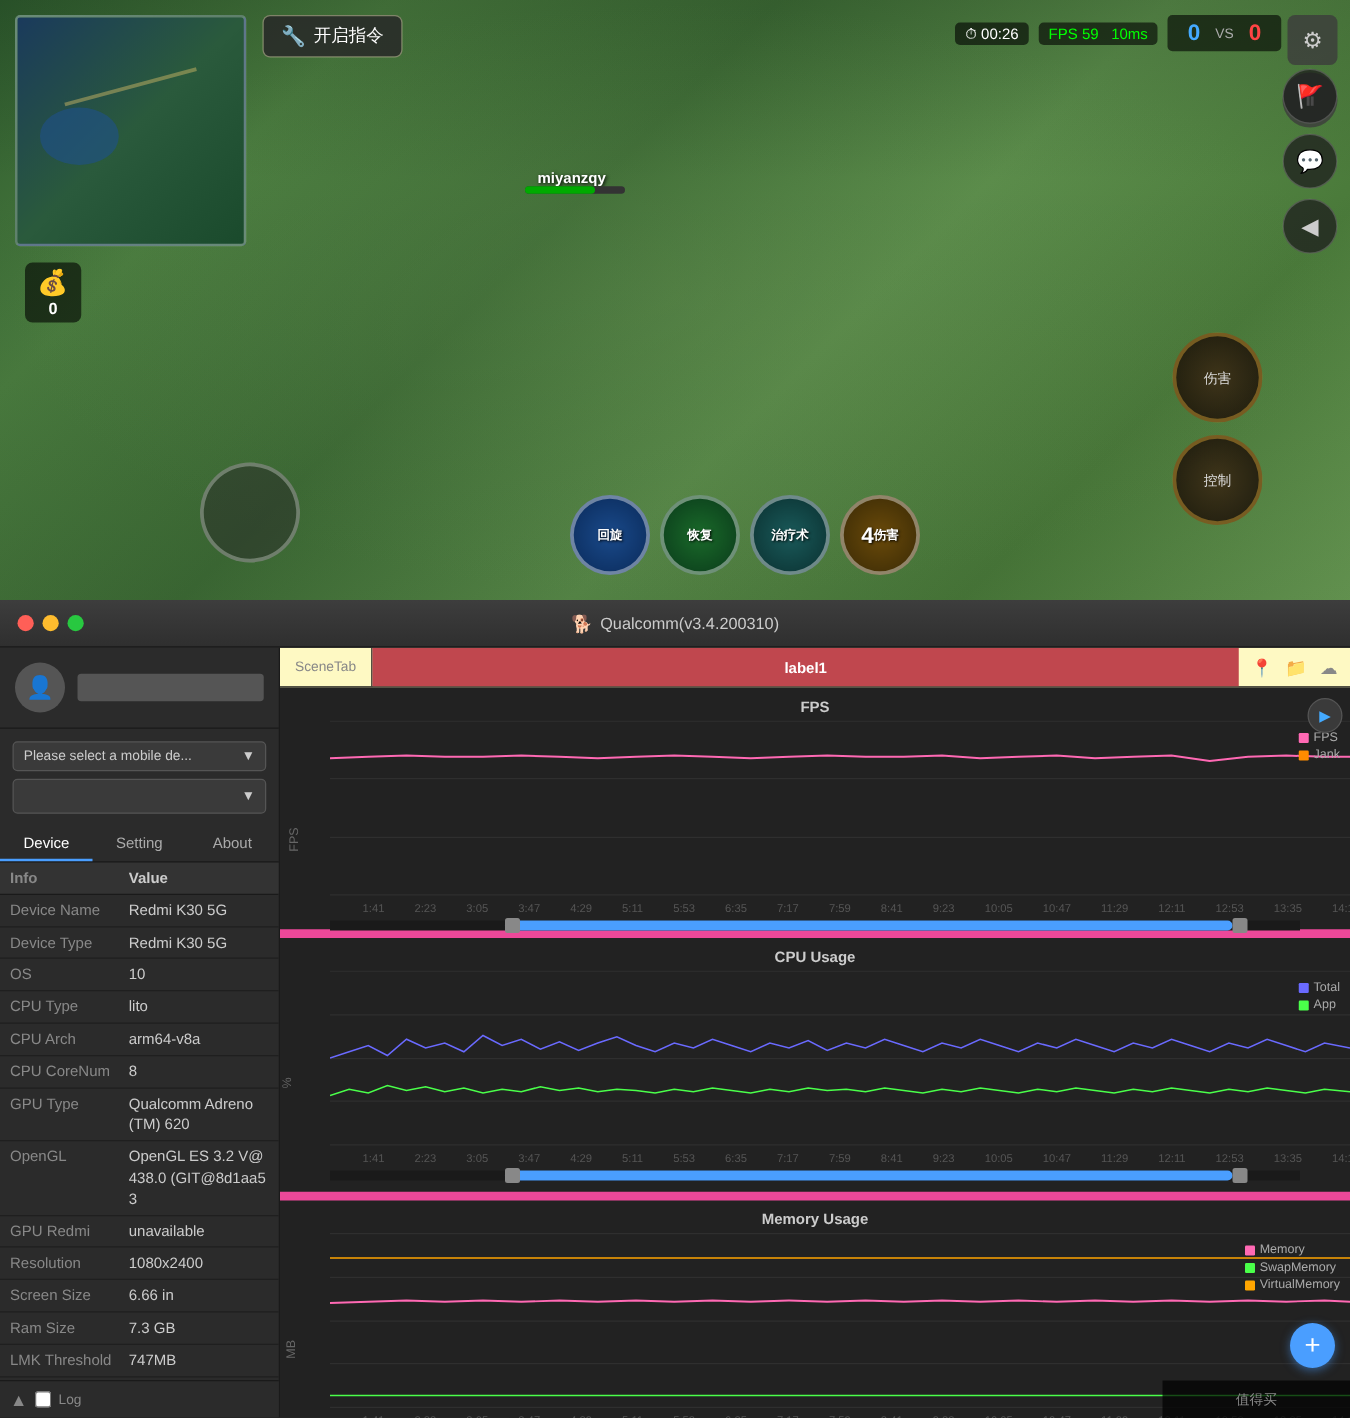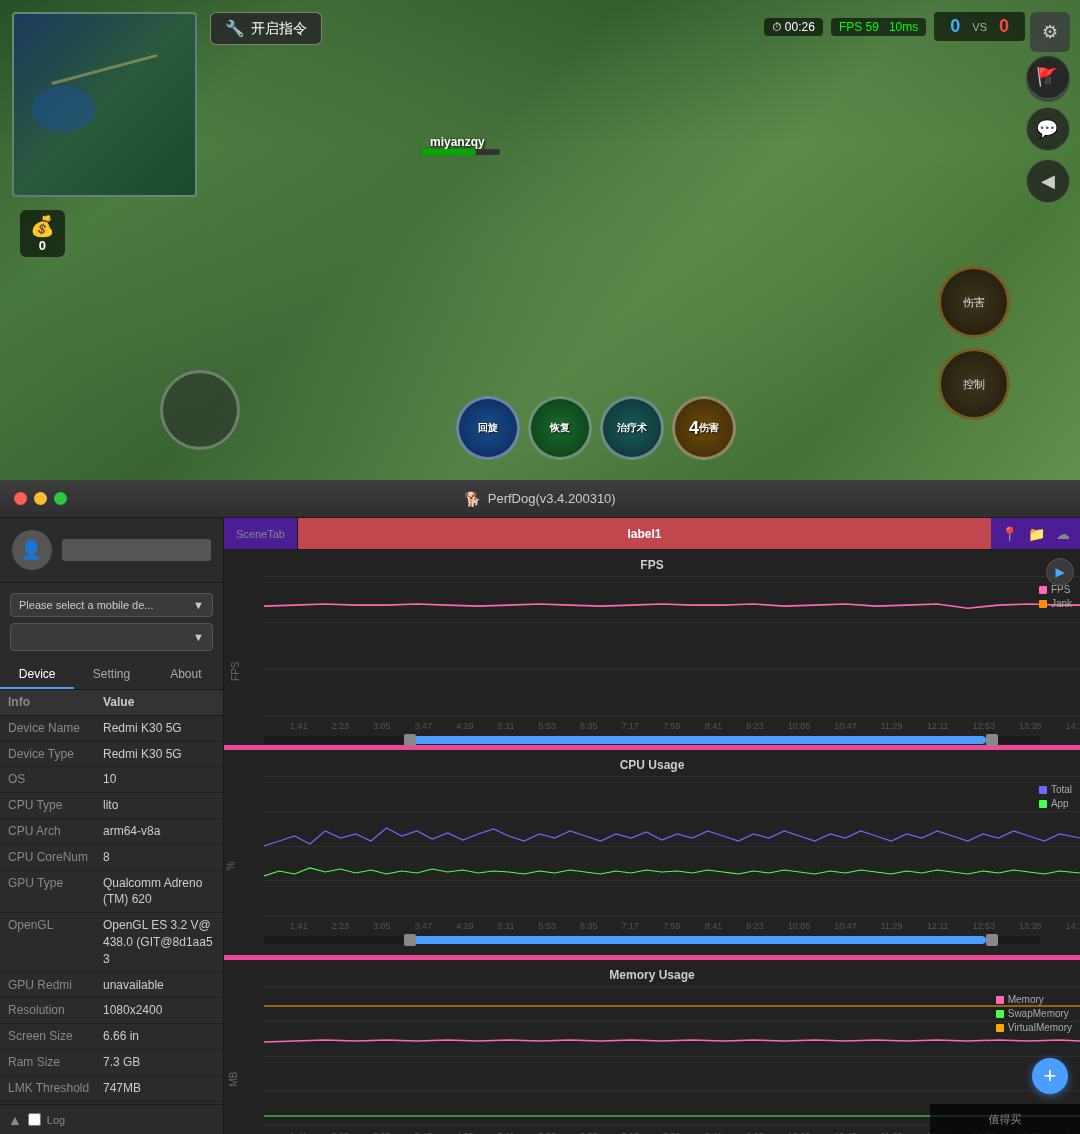--- a/index.html
+++ b/index.html
@@ -321,21 +321,21 @@
       flex: 1;
       display: flex;
       flex-direction: column;
       background: #222;
       overflow: hidden;
     }
 
     .scene-tab-bar {
       display: flex; align-items: center;
       height: 32px;
-      background: #4c1d95;
+      background: #fef9c3;
       border-bottom: 1px solid #1a1a1a;
     }
     .scene-tab-label {
       padding: 0 12px;
       color: #888; font-size: 11px;
       height: 100%; display: flex; align-items: center;
       border-right: 1px solid #1a1a1a;
     }
     .scene-tab-active {
       flex: 1; height: 100%;
@@ -349,21 +349,21 @@
     }
 
     .chart-area {
       flex: 1;
       overflow-y: auto;
       position: relative;
     }
 
     .chart-section {
       position: relative;
-      border-bottom: 5px solid #ec4899;
+      border-bottom: 7px solid #ec4899;
       padding: 8px 0 0;
     }
 
     .chart-title {
       text-align: center;
       color: #ccc; font-size: 12px; font-weight: bold;
       margin-bottom: 4px;
     }
 
     .chart-container {
@@ -568,21 +568,21 @@
 <div id="perfdog-window">
 
   <div class="title-bar">
     <div class="traffic-lights">
       <div class="tl tl-red"></div>
       <div class="tl tl-yellow"></div>
       <div class="tl tl-green"></div>
     </div>
     <div class="title-text">
       <span class="title-icon">🐕</span>
-      <span>PerfDog(v3.4.200310)</span>
+      <span>Qualcomm(v3.4.200310)</span>
     </div>
   </div>
 
   <div class="main-content">
 
     <div class="left-panel">
 
       <div class="profile-section">
         <div class="avatar">👤</div>
         <div class="username-bar"></div>

